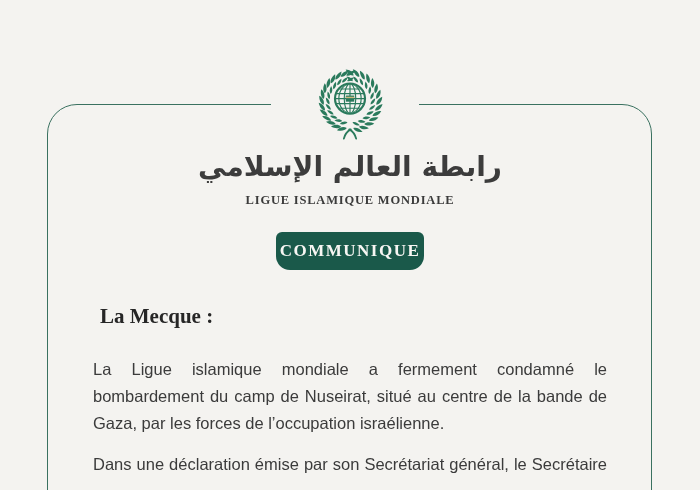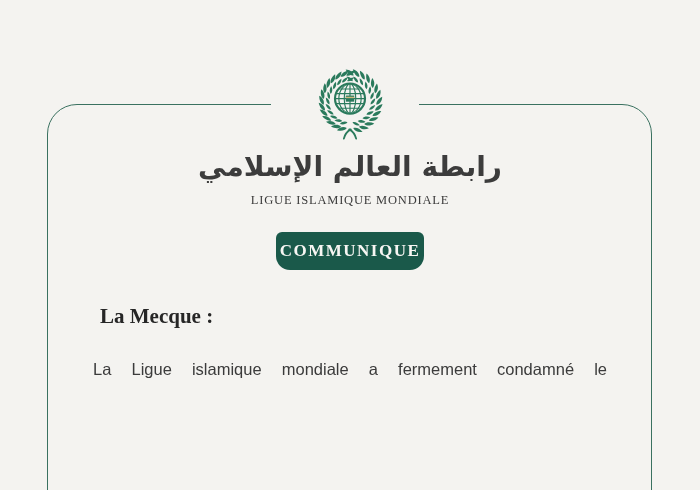--- a/index.html
+++ b/index.html
@@ -23,21 +23,21 @@
   .logo svg{display:block; width:80px; height:80px;}
   .arabic-name{
     position:absolute; left:0; top:144px; width:700px; height:46px;
     text-align:center; direction:rtl;
     font-family:"DejaVu Sans", sans-serif; font-weight:700;
     font-size:28px; line-height:46px; color:#3c3c3c;
   }
   .latin-name{
     position:absolute; left:0; top:193px; width:700px;
     text-align:center;
-    font-family:"Liberation Serif", serif; font-weight:400;
+    font-family:"Liberation Serif", serif; font-weight:700;
     font-size:12.5px; letter-spacing:0.8px; color:#3b3b3b;
   }
   .banner{
     position:absolute; left:50%; top:232px; transform:translateX(-50%);
     width:148px; height:38px;
     background:#1a594a; border-radius:6px 6px 14px 14px;
     display:flex; align-items:center; justify-content:center;
   }
   .banner span{
     font-family:"Liberation Serif", serif; font-weight:700;
@@ -148,18 +148,21 @@
   <div class="latin-name">LIGUE ISLAMIQUE MONDIALE</div>
 
   <div class="banner">
     <span>COMMUNIQUE</span>
   </div>
 
   <div class="content">
     <h2 class="heading">La Mecque :</h2>
     <div class="para">
       <div class="jline">La Ligue islamique mondiale a fermement condamné le</div>
+      <div class="jline">bombardement du camp de Nuseirat, situé au centre de la bande de</div>
+      <div class="lline">Gaza, par les forces de l’occupation israélienne.</div>
     </div>
     <div class="para second">
+      <div class="jline">Dans une déclaration émise par son Secrétariat général, le Secrétaire</div>
     </div>
   </div>
 
 </div>
 
 </body></html>

